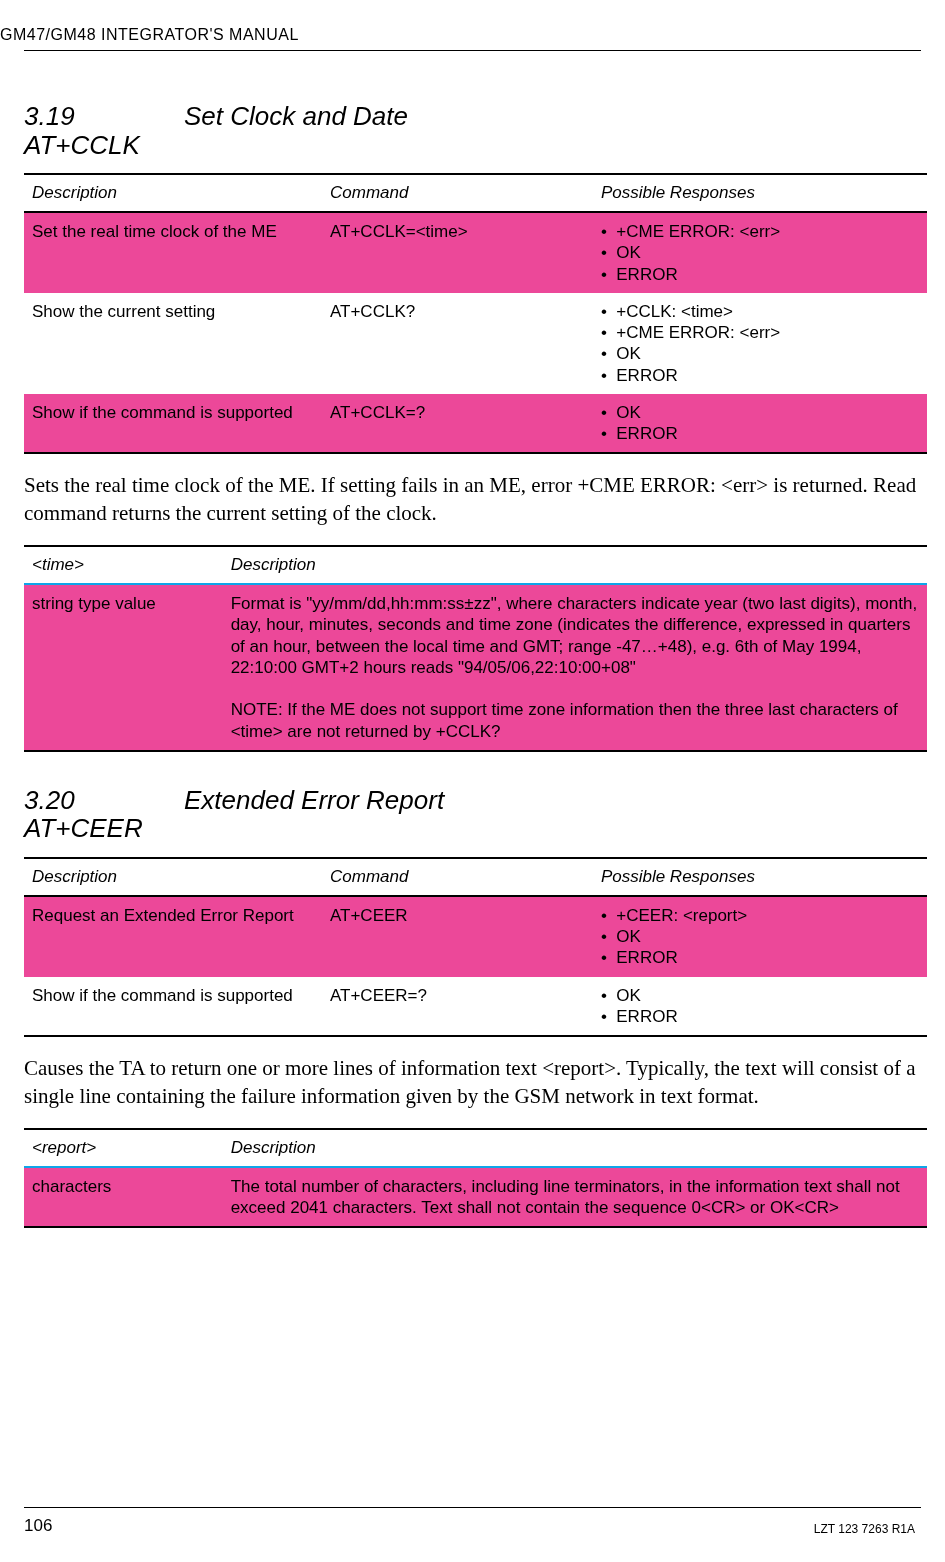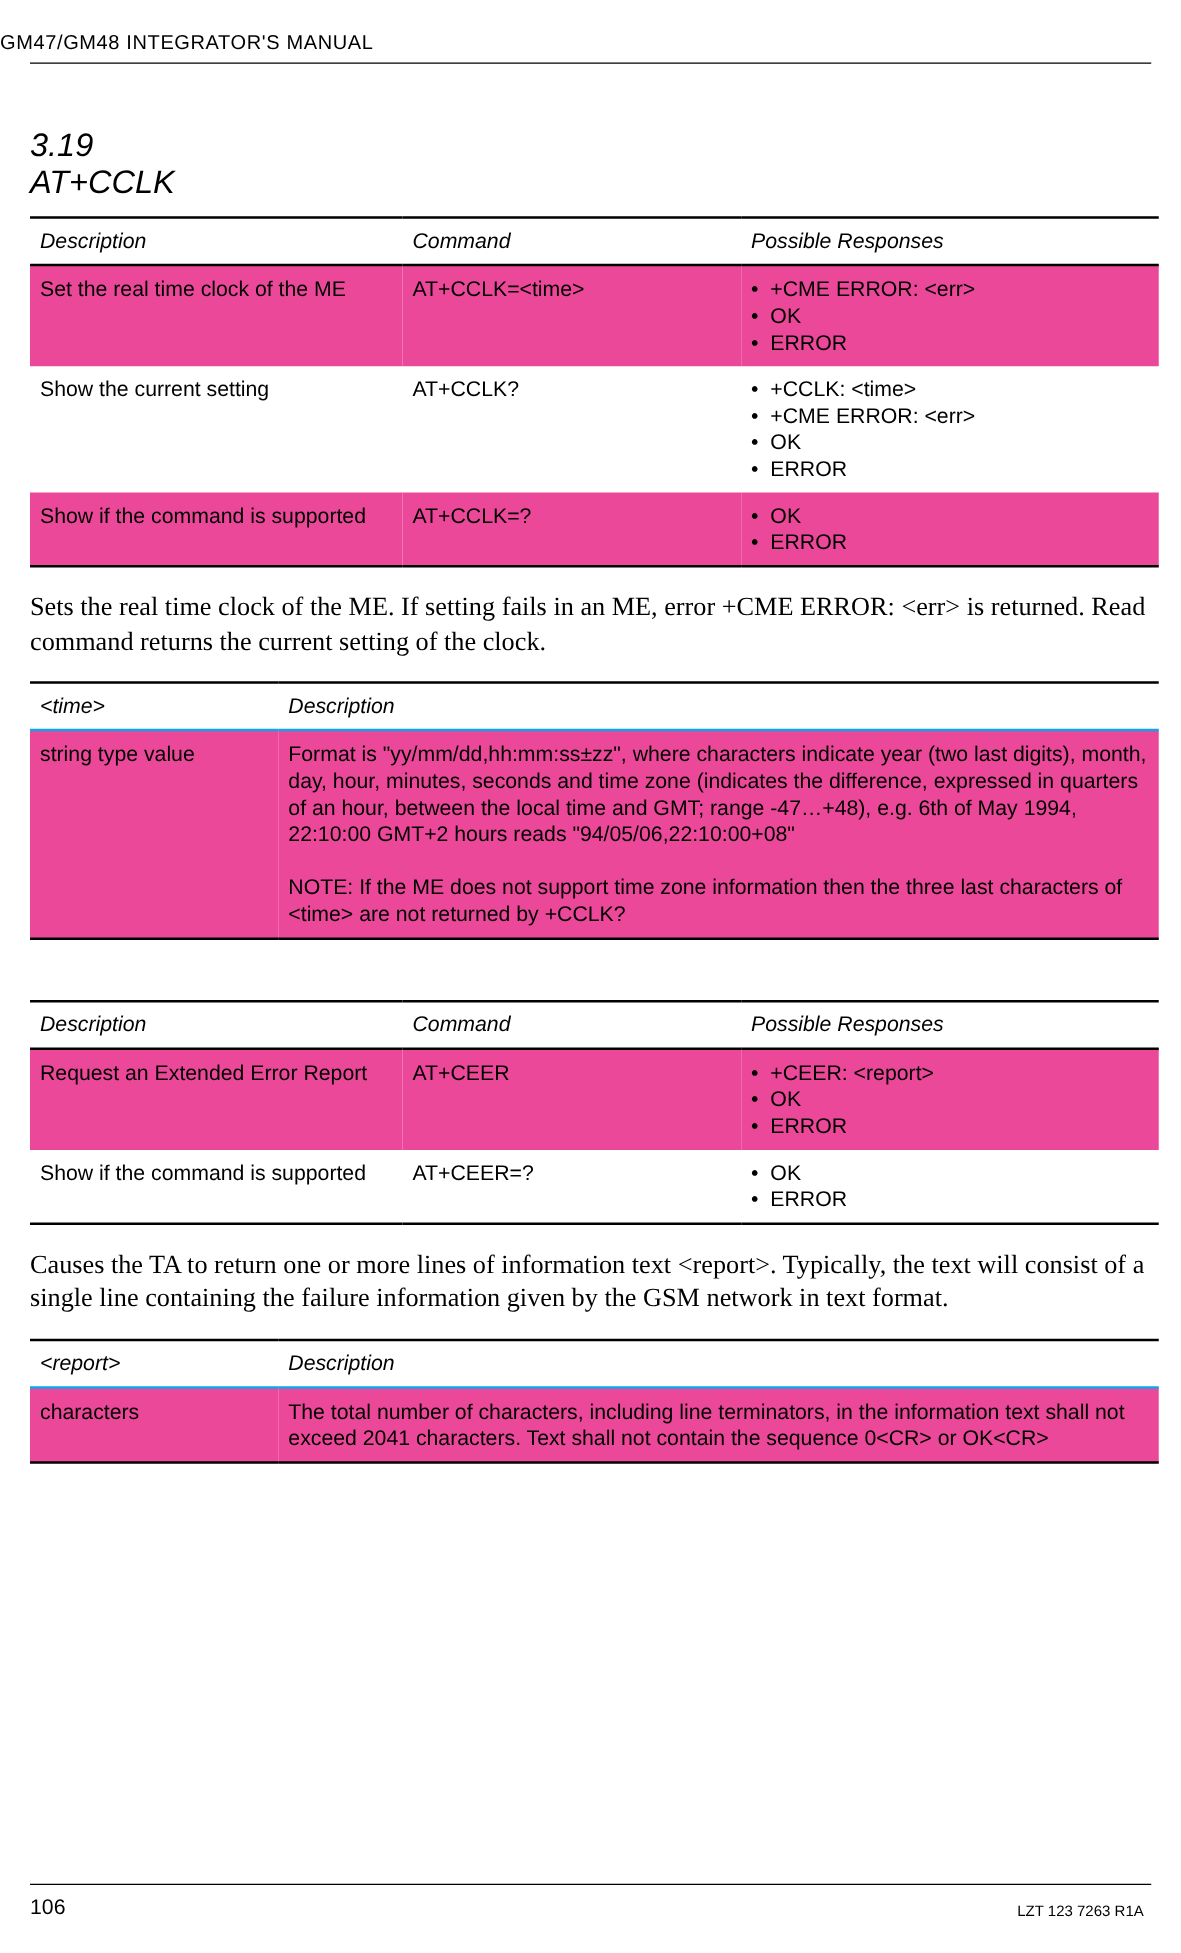--- a/index.html
+++ b/index.html
@@ -155,20 +155,21 @@
 
 <div class="page">
 
   <div class="running-header">GM47/GM48 INTEGRATOR'S MANUAL</div>
   <div class="header-rule"></div>
 
   <div class="content">
 
     <div class="section-row">
       <div class="sec-num">3.19 AT+CCLK</div>
+      <div class="sec-title">Set Clock and Date</div>
     </div>
 
     <div class="col-body">
 
       <table class="cmd">
         <thead>
           <tr>
             <th class="desc-col">Description</th>
             <th class="cmd-col">Command</th>
             <th class="resp-col">Possible Responses</th>
@@ -230,20 +231,22 @@
             </td>
           </tr>
         </tbody>
       </table>
 
     </div>
 
     <div class="gap"></div>
 
     <div class="section-row">
+      <div class="sec-num">3.20 AT+CEER</div>
+      <div class="sec-title">Extended Error Report</div>
     </div>
 
     <div class="col-body">
 
       <table class="cmd">
         <thead>
           <tr>
             <th class="desc-col">Description</th>
             <th class="cmd-col">Command</th>
             <th class="resp-col">Possible Responses</th>

